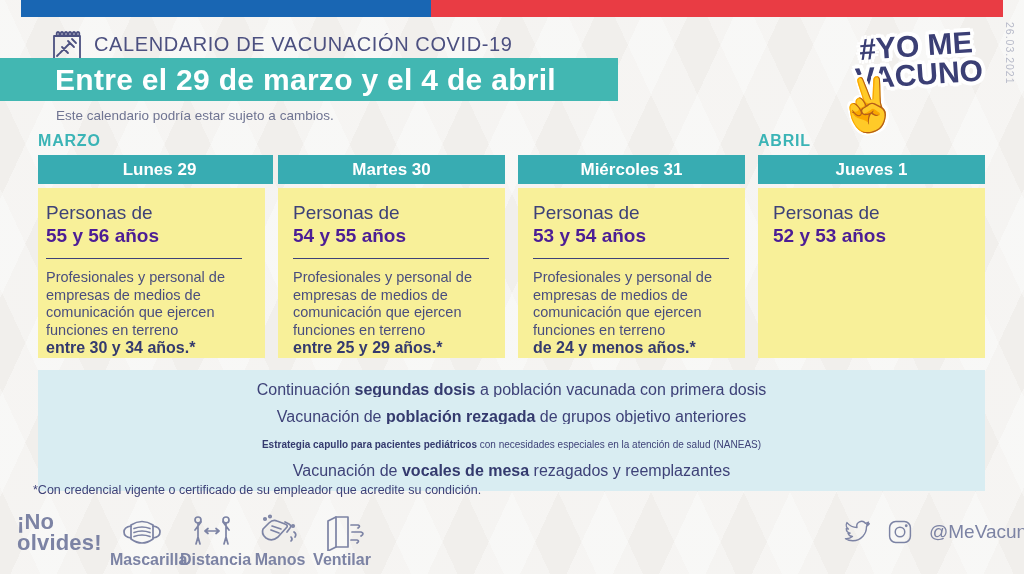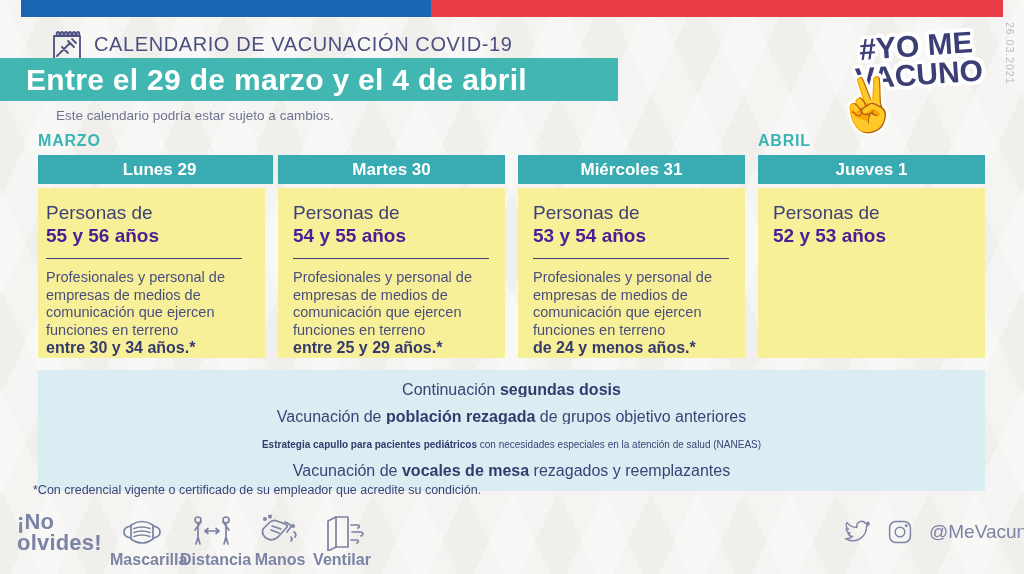--- a/index.html
+++ b/index.html
@@ -30,21 +30,21 @@
   .brand-title{
     position:absolute;left:94px;top:33px;
     font-size:20px;letter-spacing:.6px;color:#4c5080;font-weight:500;
   }
   
   .banner{
     position:absolute;left:0;top:58px;width:618px;height:43px;
     background:#42b7b2;display:flex;align-items:center;
   }
   .banner-title{
-    padding-left:26px;color:#ffffff;font-size:30px;font-weight:600;letter-spacing:.3px;
+    padding-left:55px;color:#ffffff;font-size:30px;font-weight:600;letter-spacing:.3px;
   }
   .subtitle{
     position:absolute;left:56px;top:108px;font-size:13.5px;color:#6f7492;
   }
   
   .logo{
     position:absolute;left:848px;top:30px;width:168px;height:110px;
     transform:rotate(-4deg);color:#3b3f75;font-weight:800;text-align:left;
   }
   .logo .l1,.logo .l2{
@@ -156,21 +156,21 @@
     <div class="ages">53 y 54 años</div>
     <div class="divider"></div>
     <div class="detail">Profesionales y personal de empresas de medios de comunicación que ejercen funciones en terreno</div>
     <div class="detail-bold">de 24 y menos años.*</div>
   </div>
   <div class="card c4">
     <div class="intro">Personas de</div>
     <div class="ages">52 y 53 años</div>
   </div>
 
-  <div class="info-row r1"><span>Continuación </span><b>segundas dosis</b></div>
+  <div class="info-row r1"><span>Continuación </span><b>segundas dosis</b><span> a población vacunada con primera dosis</span></div>
   <div class="info-row r2"><span>Vacunación de </span><b>población rezagada</b><span> de grupos objetivo anteriores</span></div>
   <div class="info-row r3"><span></span><b>Estrategia capullo para pacientes pediátricos</b><span> con necesidades especiales en la atención de salud (NANEAS)</span></div>
   <div class="info-row r4"><span>Vacunación de </span><b>vocales de mesa</b><span> rezagados y reemplazantes</span></div>
 
   <div class="footnote">*Con credencial vigente o certificado de su empleador que acredite su condición.</div>
 
   <div class="reminder">
     <div>¡No</div>
     <div>olvides!</div>
   </div>

